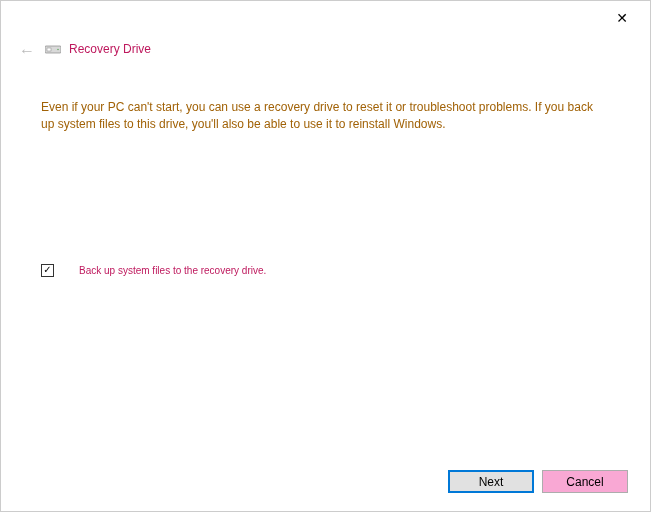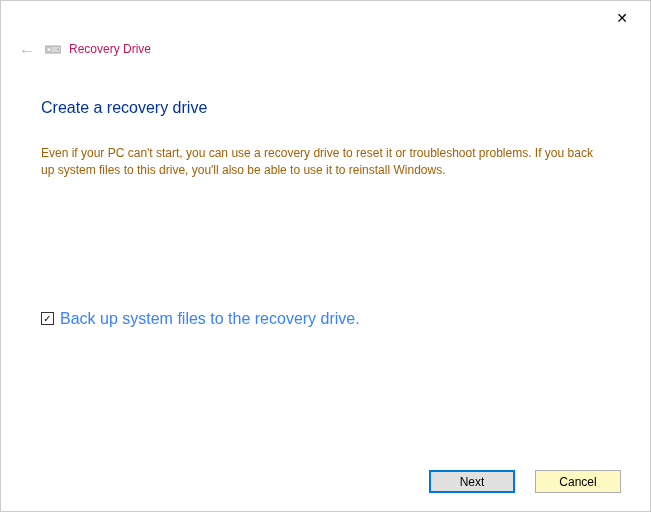--- a/index.html
+++ b/index.html
@@ -89,37 +89,38 @@
       border: 1px solid #333333;
       display: flex;
       align-items: center;
       justify-content: center;
       font-size: 10px;
       line-height: 1;
       color: #000000;
       background: #ffffff;
     }
     .checkbox-label {
-      font-size: 16px;
-      color: #3b82f6;
+      font-size: 10px;
+      color: #be185d;
+      margin-left: 19px;
     }
     .footer {
       position: absolute;
       bottom: 18px;
-      right: 29px;
+      right: 22px;
       display: flex;
-      gap: 20px;
+      gap: 8px;
     }
     .btn {
       width: 86px;
       height: 23px;
       font-size: 12px;
       font-family: "Segoe UI", Tahoma, sans-serif;
       border: 1px solid #adadad;
-      background: #fef9c3;
+      background: #f9a8d4;
       cursor: pointer;
       display: flex;
       align-items: center;
       justify-content: center;
     }
     .btn.primary {
       border: 2px solid #0078d7;
       background: #e1e1e1;
     }
   </style>
@@ -140,21 +141,20 @@
     <svg width="16" height="12" viewBox="0 0 16 12">
       <rect x="0" y="3" width="16" height="7" rx="1" fill="#d9d9d9" stroke="#888888" stroke-width="0.7"></rect>
       <rect x="2" y="5" width="4" height="3" fill="#ffffff" stroke="#888888" stroke-width="0.5"></rect>
       <circle cx="13" cy="6.5" r="0.8" fill="#66aa66"></circle>
     </svg>
   </div>
   <div class="window-title">Recovery Drive</div>
 </div>
 
 <div class="content">
-  <h1 class="page-heading">Create a recovery drive</h1>
   <p class="description">Even if your PC can't start, you can use a recovery drive to reset it or troubleshoot problems. If you back up system files to this drive, you'll also be able to use it to reinstall Windows.</p>
 
   <div class="checkbox-row">
     <div class="checkbox">
       <span>✓</span>
     </div>
     <span class="checkbox-label">Back up system files to the recovery drive.</span>
   </div>
 </div>
 

